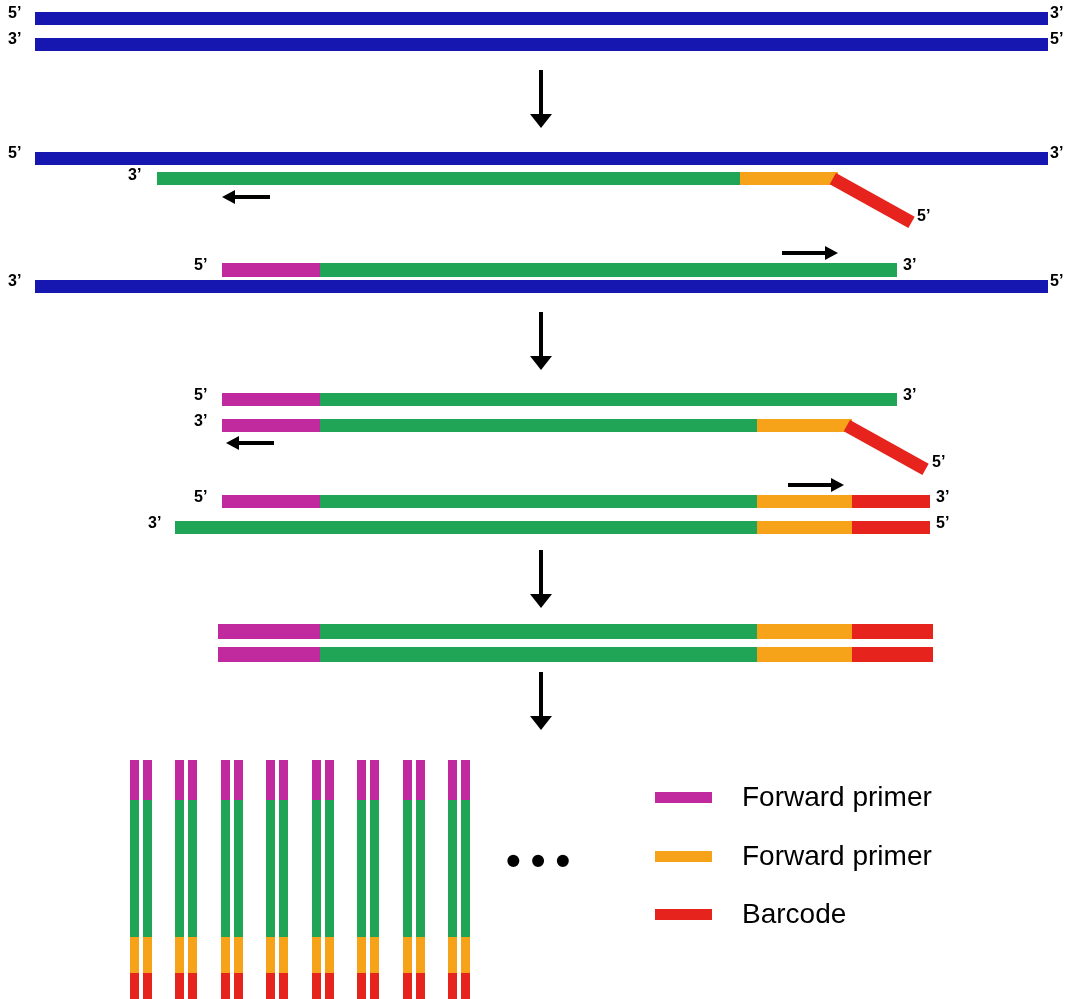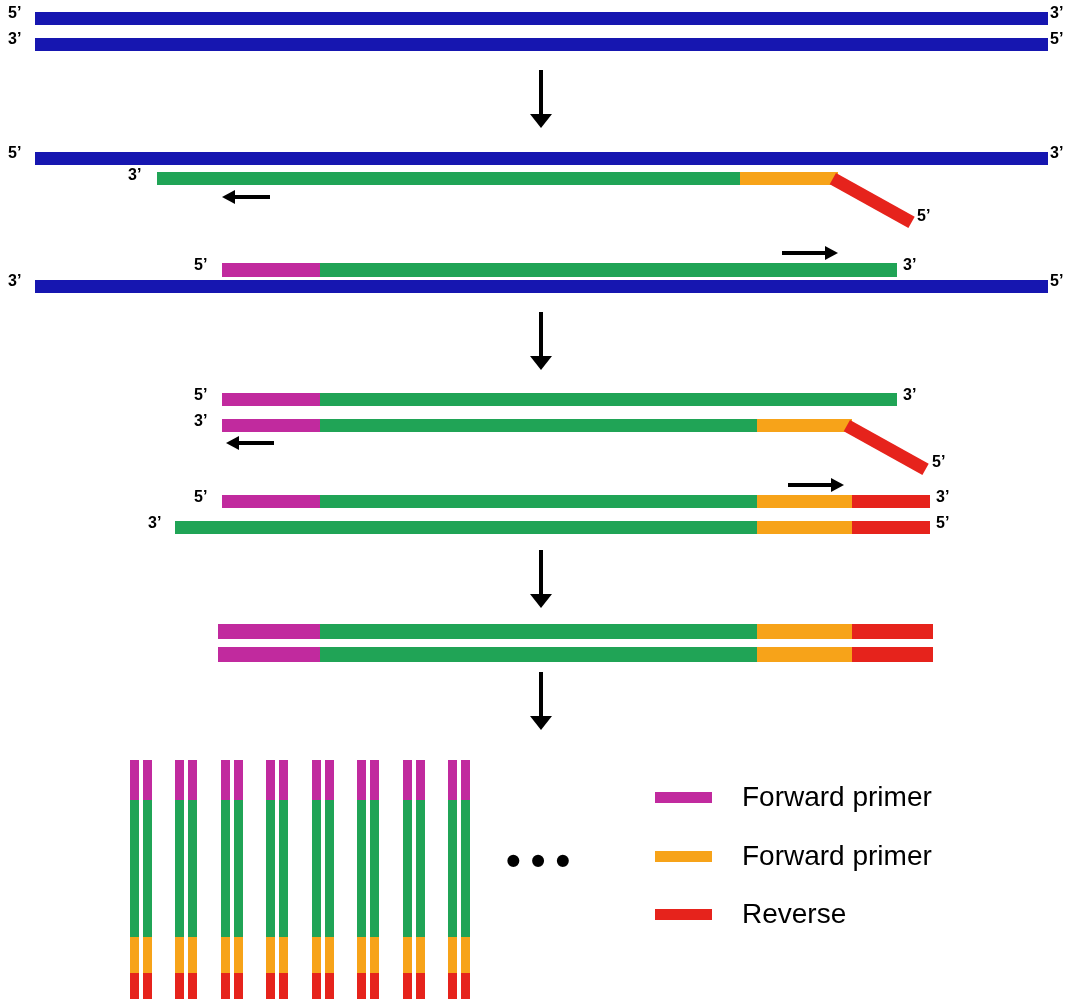--- a/index.html
+++ b/index.html
@@ -206,16 +206,16 @@
   </div>
 
   <div>
     <div class="legend-swatch c-forward" style="left:655px; top:792px;"></div>
     <span class="legend-label" style="left:742px; top:781px;">Forward primer</span>
 
     <div class="legend-swatch c-reverse" style="left:655px; top:851px;"></div>
     <span class="legend-label" style="left:742px; top:840px;">Forward primer</span>
 
     <div class="legend-swatch c-barcode" style="left:655px; top:909px;"></div>
-    <span class="legend-label" style="left:742px; top:898px;">Reverse</span>
+    <span class="legend-label" style="left:742px; top:898px;">Barcode</span>
   </div>
 
 </div>
 
 </body></html>

